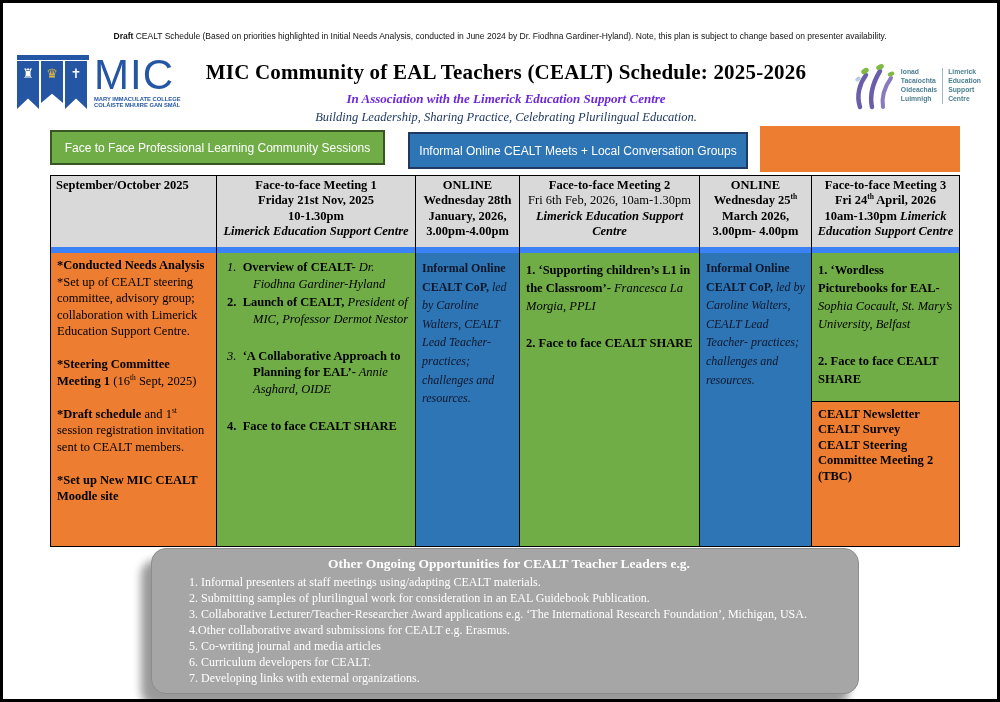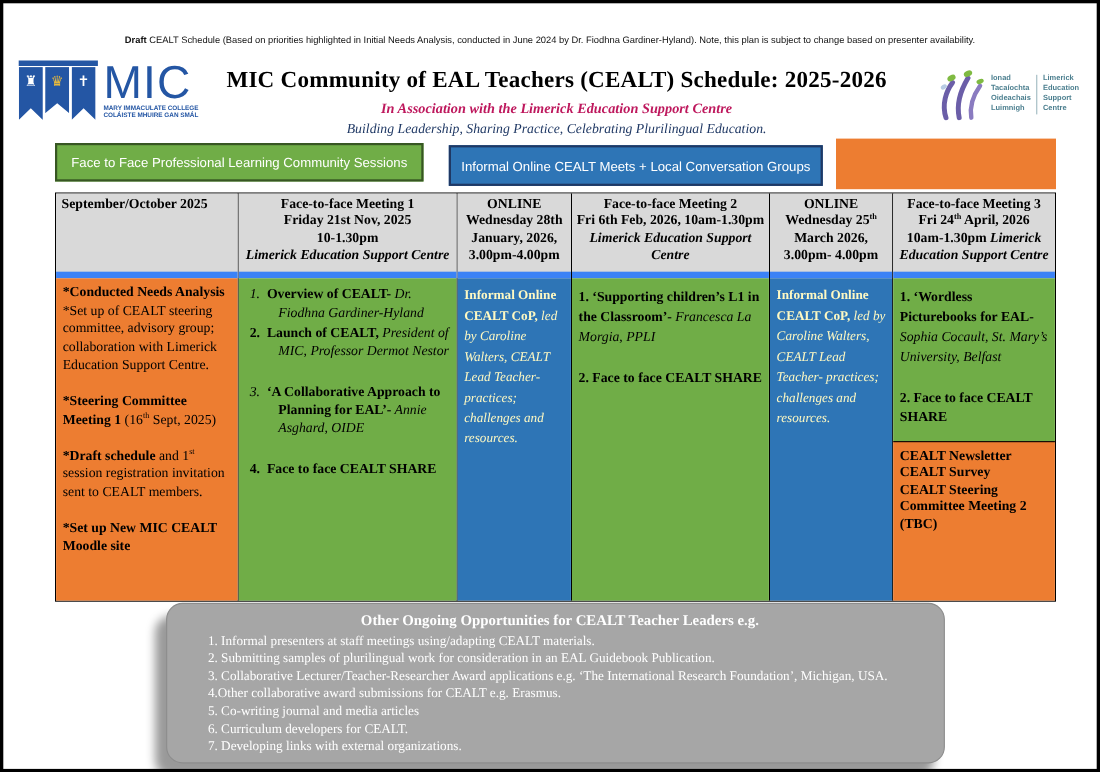--- a/index.html
+++ b/index.html
@@ -12,21 +12,21 @@
   .disclaimer {
     position:absolute; top:28px; left:0; width:100%;
     text-align:center; font-family:"Liberation Sans", sans-serif;
     font-size:8.5px; color:#111;
   }
   .disclaimer .b { font-weight:bold; }
 
   
   .title-block { position:absolute; left:140px; top:57px; width:726px; text-align:center; }
   .main-title { font-size:21px; font-weight:bold; color:#000; letter-spacing:.2px; }
-  .subtitle1 { margin-top:6px; font-size:13px; font-weight:bold; font-style:italic; color:#be185d; }
+  .subtitle1 { margin-top:6px; font-size:13px; font-weight:bold; font-style:italic; color:#6d28d9; }
   .subtitle2 { margin-top:3px; font-size:12.5px; font-style:italic; color:#1F3864; }
 
   
   .mic-logo { position:absolute; left:14px; top:52px; display:flex; align-items:flex-start; }
   .mic-flags { display:flex; flex-direction:column; }
   .mic-topbar { width:72px; height:5px; background:#2456A4; margin-bottom:1px; }
   .flags-row { display:flex; gap:2px; }
   .flag { width:22px; background:#2456A4; display:flex; justify-content:center; padding-top:6px;
           clip-path:polygon(0 0,100% 0,100% 100%,50% 78%,0 100%); }
   .flag.f1 { height:48px; } .flag.f2 { height:42px; } .flag.f3 { height:48px; }
@@ -57,21 +57,21 @@
   .col { display:flex; flex-direction:column; border-right:1px solid #000; }
   .col:last-child { border-right:none; }
   .col-1 { width:166px; } .col-2 { width:199px; } .col-3 { width:104px; }
   .col-4 { width:180px; } .col-5 { width:112px; } .col-6 { width:147px; }
   .col-header { height:77px; background:#D9D9D9; border-bottom:6px solid #3b82f6;
                 padding:2px 3px; font-size:12.5px; line-height:1.22; text-align:center; }
   .col-1 .col-header { text-align:left; padding-left:5px; }
   .col-body { flex:1; padding:4px 6px; font-size:12.5px; line-height:1.32; overflow:hidden; }
   .bg-orange { background:#ED7D31; }
   .bg-green  { background:#70AD47; }
-  .bg-blue   { background:#2E75B6; color:#fef9c3; }
+  .bg-blue   { background:#2E75B6; color:#0f172a; }
   .col-3 .col-body, .col-5 .col-body { font-size:12px; line-height:1.55; padding-top:6px; }
   .col-2 .col-body .rp { padding-left:26px; text-indent:-26px; margin-bottom:2px; }
   .col-2 .col-body { padding-left:10px; padding-top:6px; }
   .col-4 .col-body, .col-6 .body-green { line-height:1.45; padding-top:8px; }
   .col-6 .body-green { flex:1; }
   .col-6 .body-orange { height:84px; border-top:1px solid #000; line-height:1.25; padding-top:5px; }
   .rp { min-height:1em; }
   sup { font-size:.6em; line-height:0; }
 
   
@@ -197,21 +197,21 @@
           <div class="rp"><span style="font-weight: bold;">Wednesday 28th January, 2026, 3.00pm-4.00pm</span></div>
         </div>
       <div class="col-body bg-blue">
           <div class="rp"><span style="font-weight: bold;">Informal Online CEALT CoP,</span><span style="font-style: italic;"> led by Caroline Walters, CEALT Lead Teacher- practices; challenges and resources.</span></div>
         </div>
     </div>
 
     <div class="col col-4">
       <div class="col-header">
           <div class="rp"><span style="font-weight: bold;">Face-to-face Meeting 2</span></div>
-          <div class="rp"><span style="font-weight: bold;">Fri 6th Feb, 2026, 10am-1.30pm </span><span style="font-weight: bold; font-style: italic;">Limerick Education Support Centre</span></div>
+          <div class="rp"><span style="font-weight: normal;">Fri 6th Feb, 2026, 10am-1.30pm </span><span style="font-weight: bold; font-style: italic;">Limerick Education Support Centre</span></div>
         </div>
       <div class="col-body bg-green">
           <div class="rp"><span style="font-weight: bold;">1. ‘Supporting children’s L1 in the Classroom’-</span><span style="font-style: italic;"> Francesca La Morgia, PPLI</span></div>
           <div class="rp">&nbsp;</div>
           <div class="rp"><span style="font-weight: bold;">2. Face to face CEALT SHARE</span></div>
         </div>
     </div>
 
     <div class="col col-5">
       <div class="col-header">

